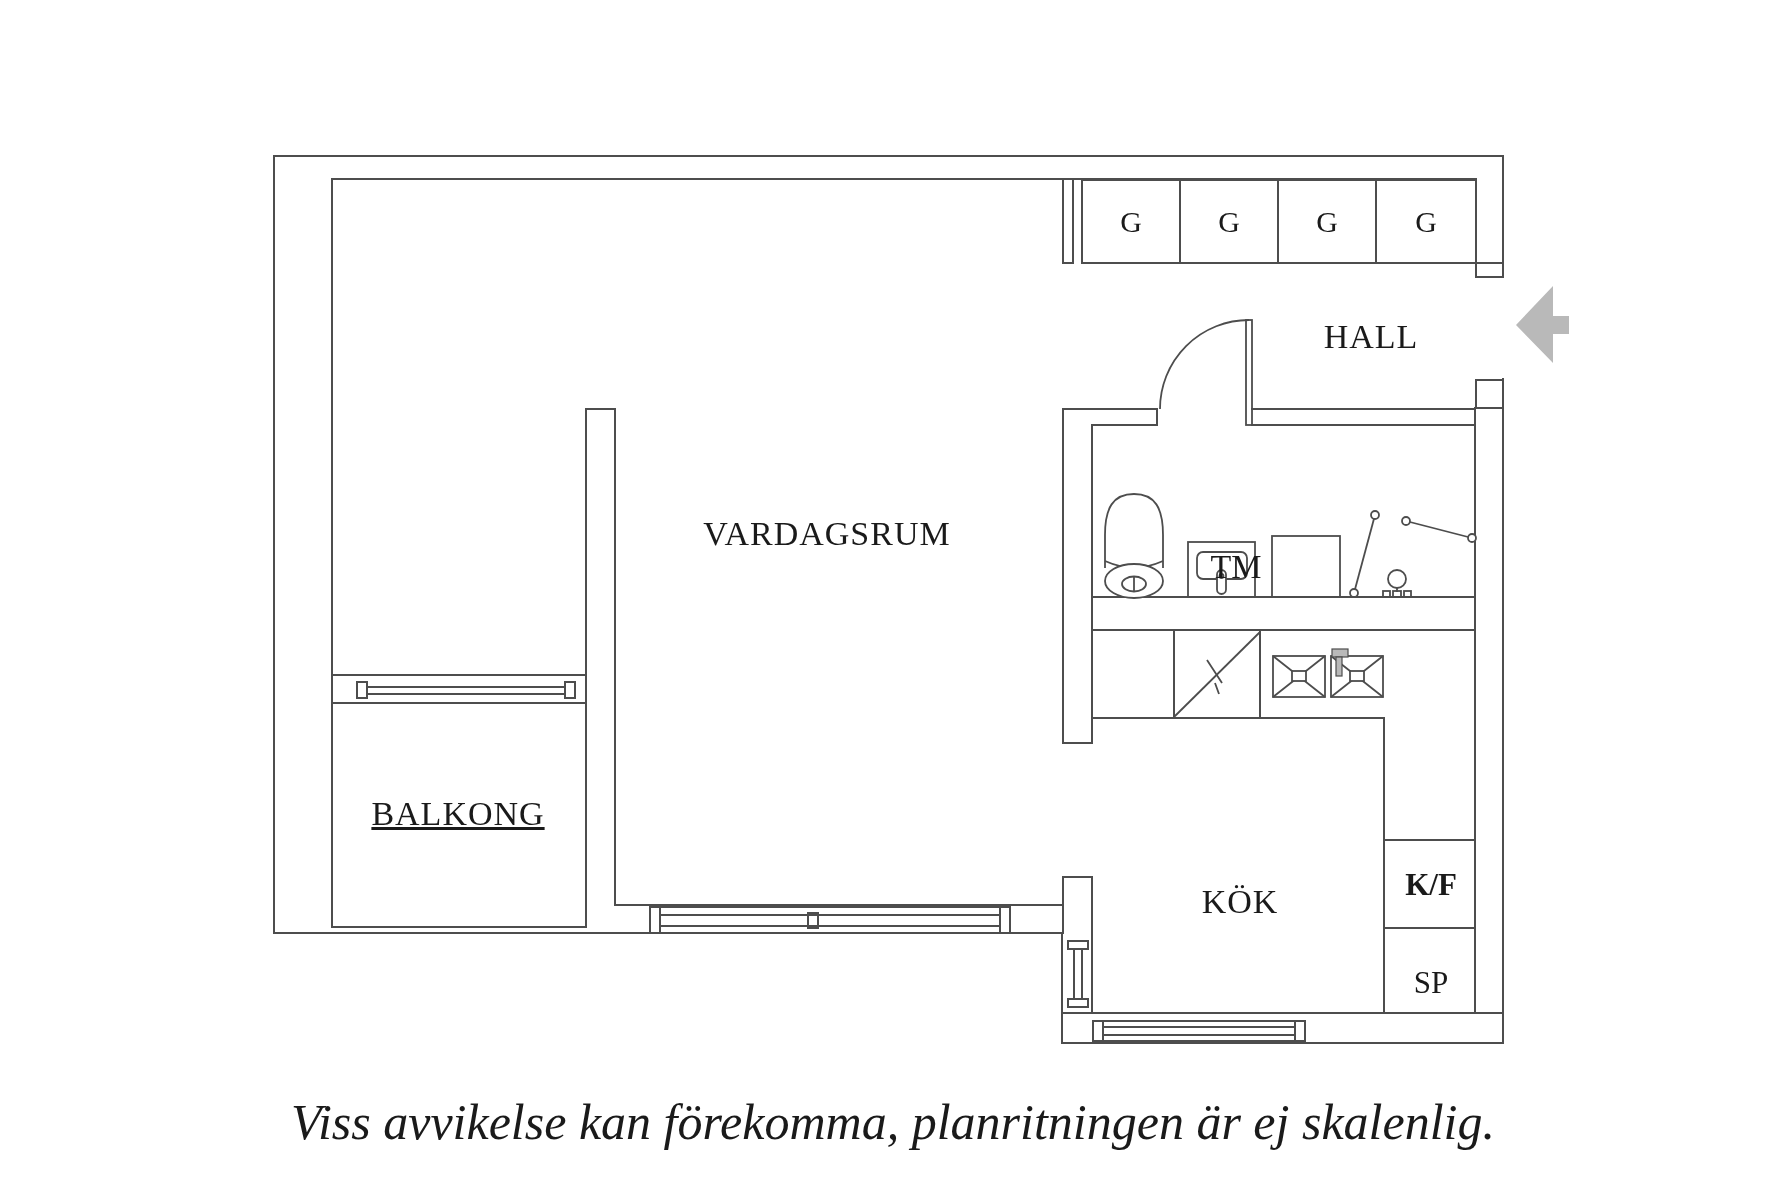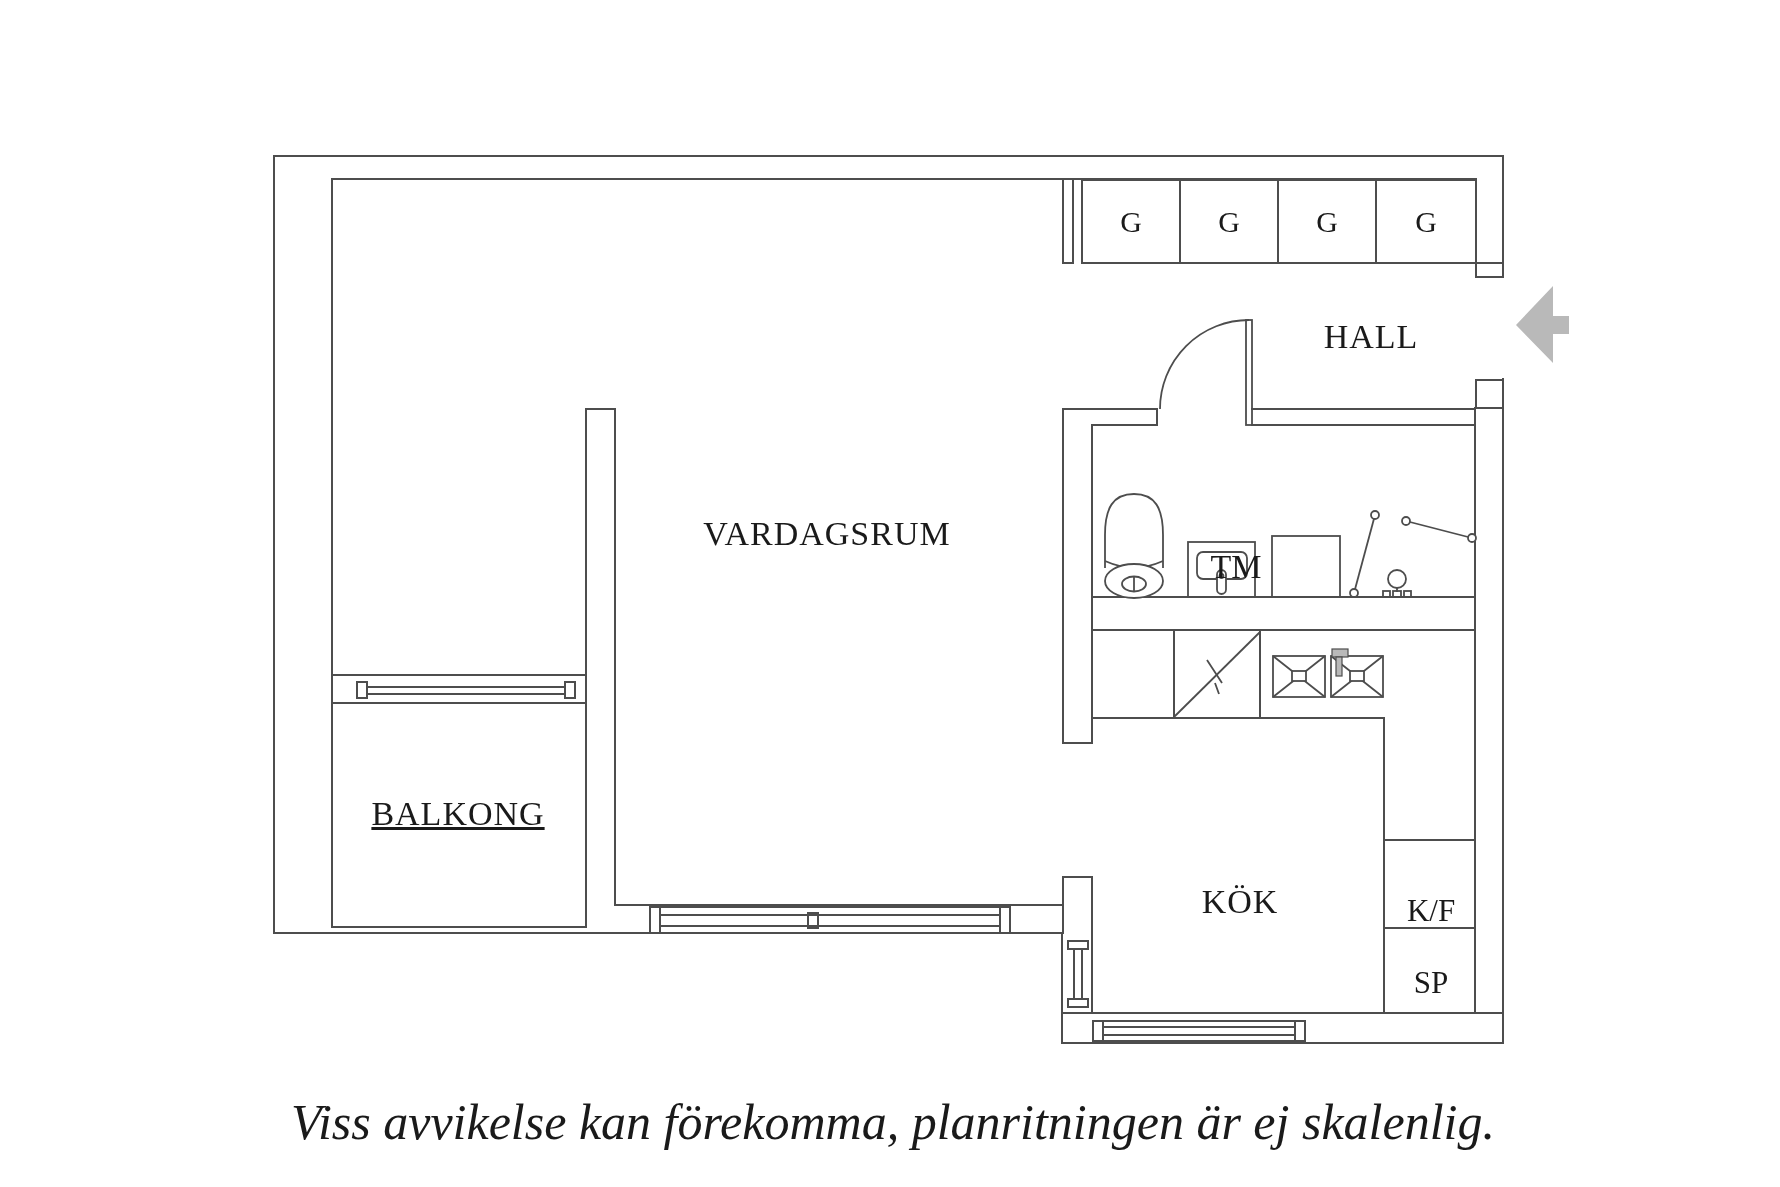--- a/index.html
+++ b/index.html
@@ -168,17 +168,17 @@
   <div class="plan-label room-label" style="left:1323px;top:337px;margin-left:48px;">HALL</div>
   <div class="plan-label room-label" style="left:458px;top:814px;text-decoration:underline;">BALKONG</div>
   <div class="plan-label room-label" style="left:1240px;top:902px;">KÖK</div>
 
   <div class="plan-label g-label" style="left:1131px;top:222px;">G</div>
   <div class="plan-label g-label" style="left:1229px;top:222px;">G</div>
   <div class="plan-label g-label" style="left:1327px;top:222px;">G</div>
   <div class="plan-label g-label" style="left:1426px;top:222px;">G</div>
 
   <div class="plan-label tm-label" style="left:1236px;top:567px;">TM</div>
-  <div class="plan-label app-label" style="left:1431px;top:910px;">K/F</div>
+  <div class="plan-label app-label" style="left:1431px;top:884px;font-weight:bold;">K/F</div>
   <div class="plan-label app-label" style="left:1431px;top:982px;">SP</div>
 
   <div class="caption" style="left:893px;top:1122px;">Viss avvikelse kan förekomma, planritningen är ej skalenlig.</div>
 </div>
 
 </body></html>

